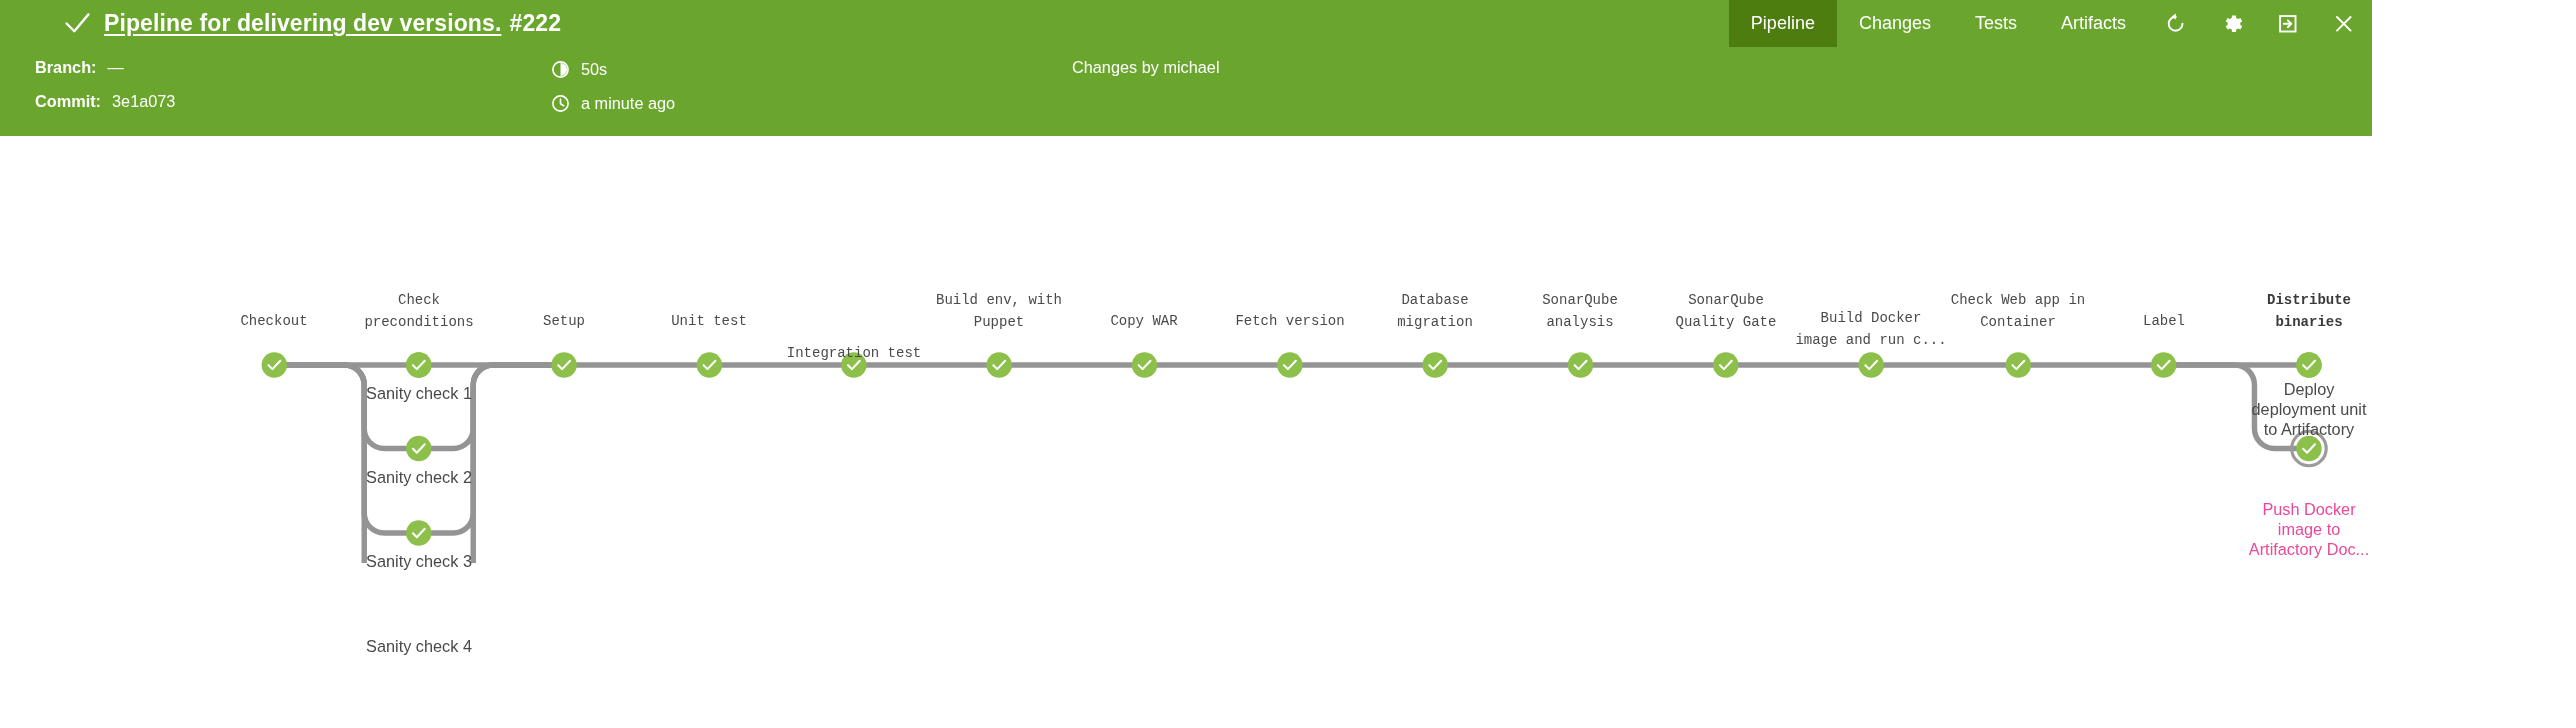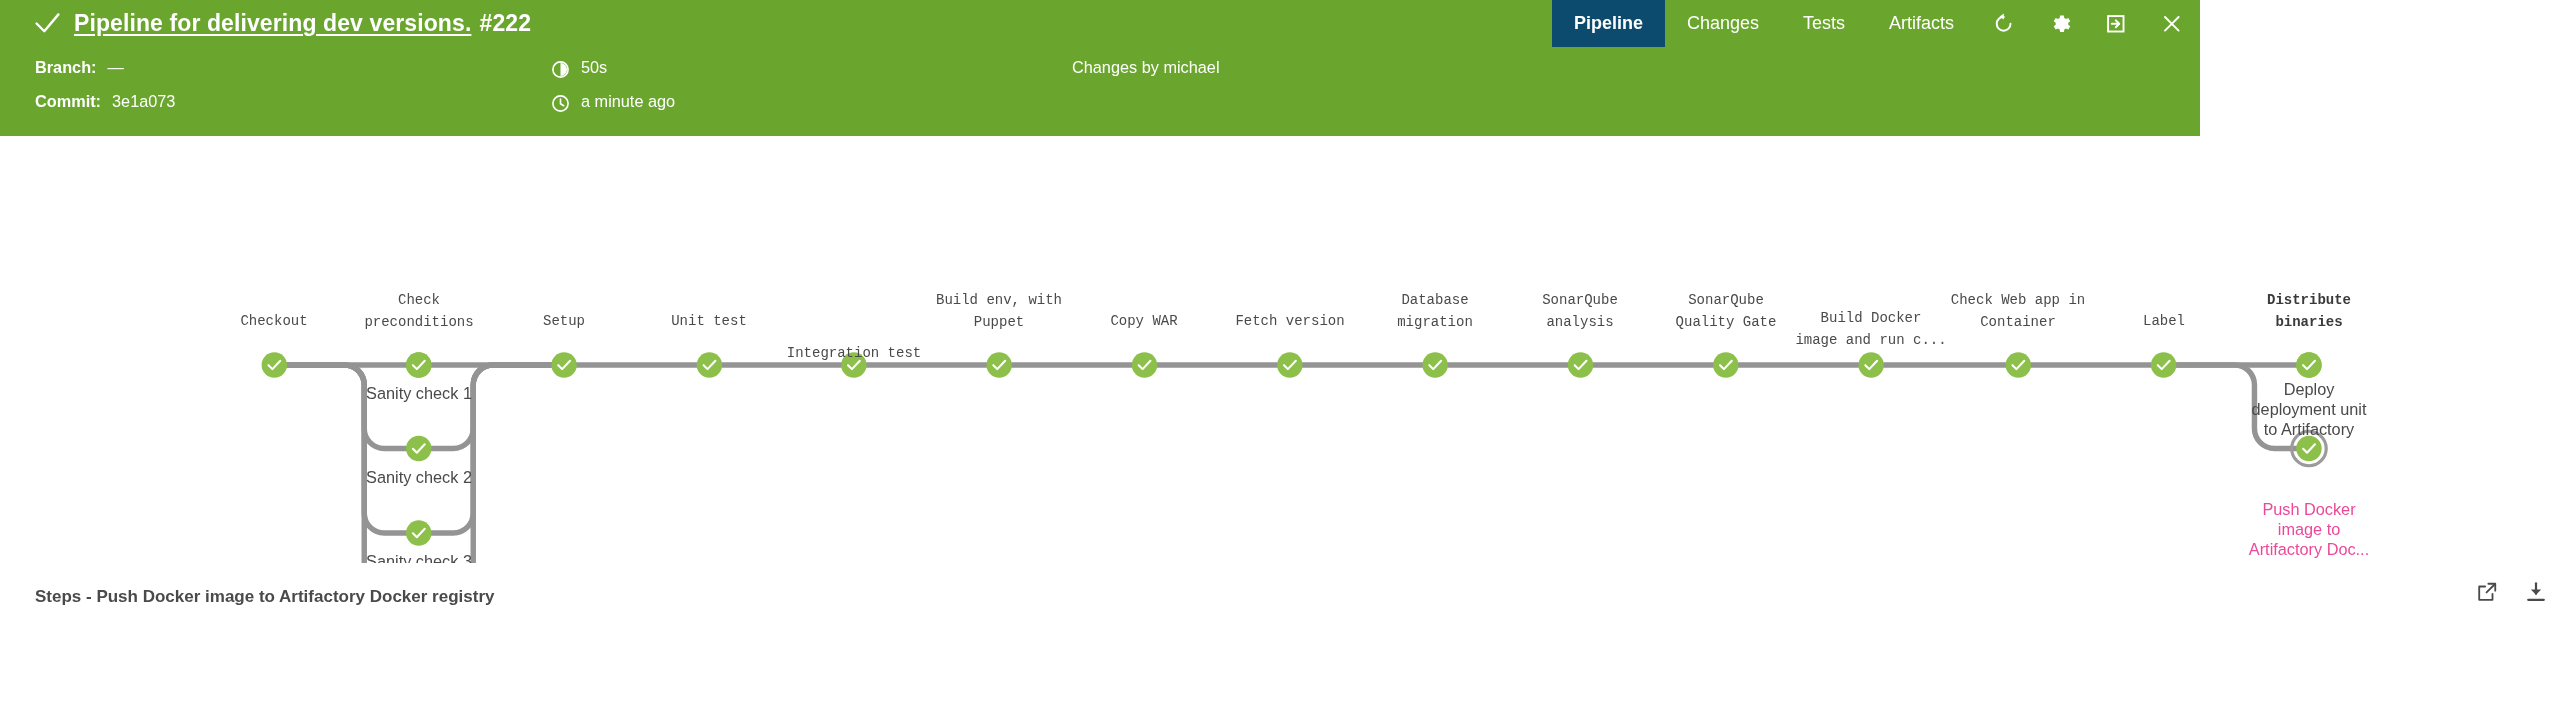--- a/index.html
+++ b/index.html
@@ -15,24 +15,25 @@
     width: 2576px;
     height: 728px;
     overflow: hidden;
     background: #fff;
   }
 
   
   .header {
     position: absolute;
     top: 0; left: 0;
-    width: 2200px;
+    width: 2372px;
     height: 136px;
     background: #6aa62e;
     color: #ffffff;
+    padding-left: 30px;
   }
   .header-top {
     position: relative;
     height: 47px;
     display: flex;
     align-items: center;
   }
   .result-icon {
     margin-left: 29px;
     width: 36px; height: 36px;
@@ -67,42 +68,42 @@
     display: flex;
     align-items: center;
     padding: 0 22px;
     font-size: 18px;
     color: #ffffff;
     cursor: pointer;
     white-space: nowrap;
     height: 47px;
   }
   .nav-tab.active {
-    background: #0c4a6e;
-    font-weight: bold;
+    background: #4d7c0f;
+    font-weight: normal;
   }
   .nav-icon-btn {
     width: 56px;
     height: 47px;
     display: flex;
     align-items: center;
     justify-content: center;
     cursor: pointer;
   }
   .nav-icon-btn svg { display: block; }
 
   
   .header-meta {
     position: absolute;
     top: 47px; left: 0;
     width: 2576px;
     height: 89px;
     font-size: 16.3px;
   }
-  .meta-cell { position: absolute; display: flex; white-space: nowrap; }
+  .meta-cell { position: absolute; display: flex; align-items: center; white-space: nowrap; }
   .meta-key { font-weight: bold; margin-right: 11px; }
   .meta-val { font-weight: normal; }
   .meta-ico { width: 22px; height: 22px; margin-right: 10px; display:flex; align-items:center; justify-content:center;}
   .meta-ico svg { display:block; }
 
   
   .graph-area {
     position: absolute;
     top: 136px; left: 0;
     width: 2576px;
@@ -387,35 +388,15 @@
         <div class="node-label" style="left: 419px; top: 500px;">Sanity check 4</div>
         <div class="node-label" style="left: 2309px; top: 243px;">Deploy
 deployment unit
 to Artifactory</div>
         <div class="node-label bold" style="left: 2309px; top: 327px;">Push Docker
 image to
 Artifactory Doc...</div>
       </div>
   </div>
 
-  <div class="steps-area">
-    <div class="steps-head">Steps - Push Docker image to Artifactory Docker registry</div>
-    <div class="steps-tools">
-      <div class="tool-btn">
-        <svg width="22" height="22" viewBox="0 0 24 24">
-          <path d="M13.5 3 H21 V10.5" fill="none" stroke="#4a4a4a" stroke-width="2" stroke-linecap="round" stroke-linejoin="round"></path>
-          <path d="M20.2 3.8 L11.5 12.5" fill="none" stroke="#4a4a4a" stroke-width="2" stroke-linecap="round"></path>
-          <path d="M18 14 V20.5 H3.5 V6 H10" fill="none" stroke="#4a4a4a" stroke-width="2" stroke-linecap="round" stroke-linejoin="round"></path>
-        </svg>
-      </div>
-      <div class="tool-btn">
-        <svg width="22" height="22" viewBox="0 0 24 24">
-          <path d="M12 2.5 V14" fill="none" stroke="#4a4a4a" stroke-width="2.4" stroke-linecap="round"></path>
-          <path d="M6.4 9.2 L12 15 L17.6 9.2 Z" fill="#4a4a4a"></path>
-          <path d="M3.5 20.5 H20.5" fill="none" stroke="#4a4a4a" stroke-width="2.4" stroke-linecap="round"></path>
-        </svg>
-      </div>
-    </div>
-
-  </div>
 
 </div>
 
 
 </body></html>

